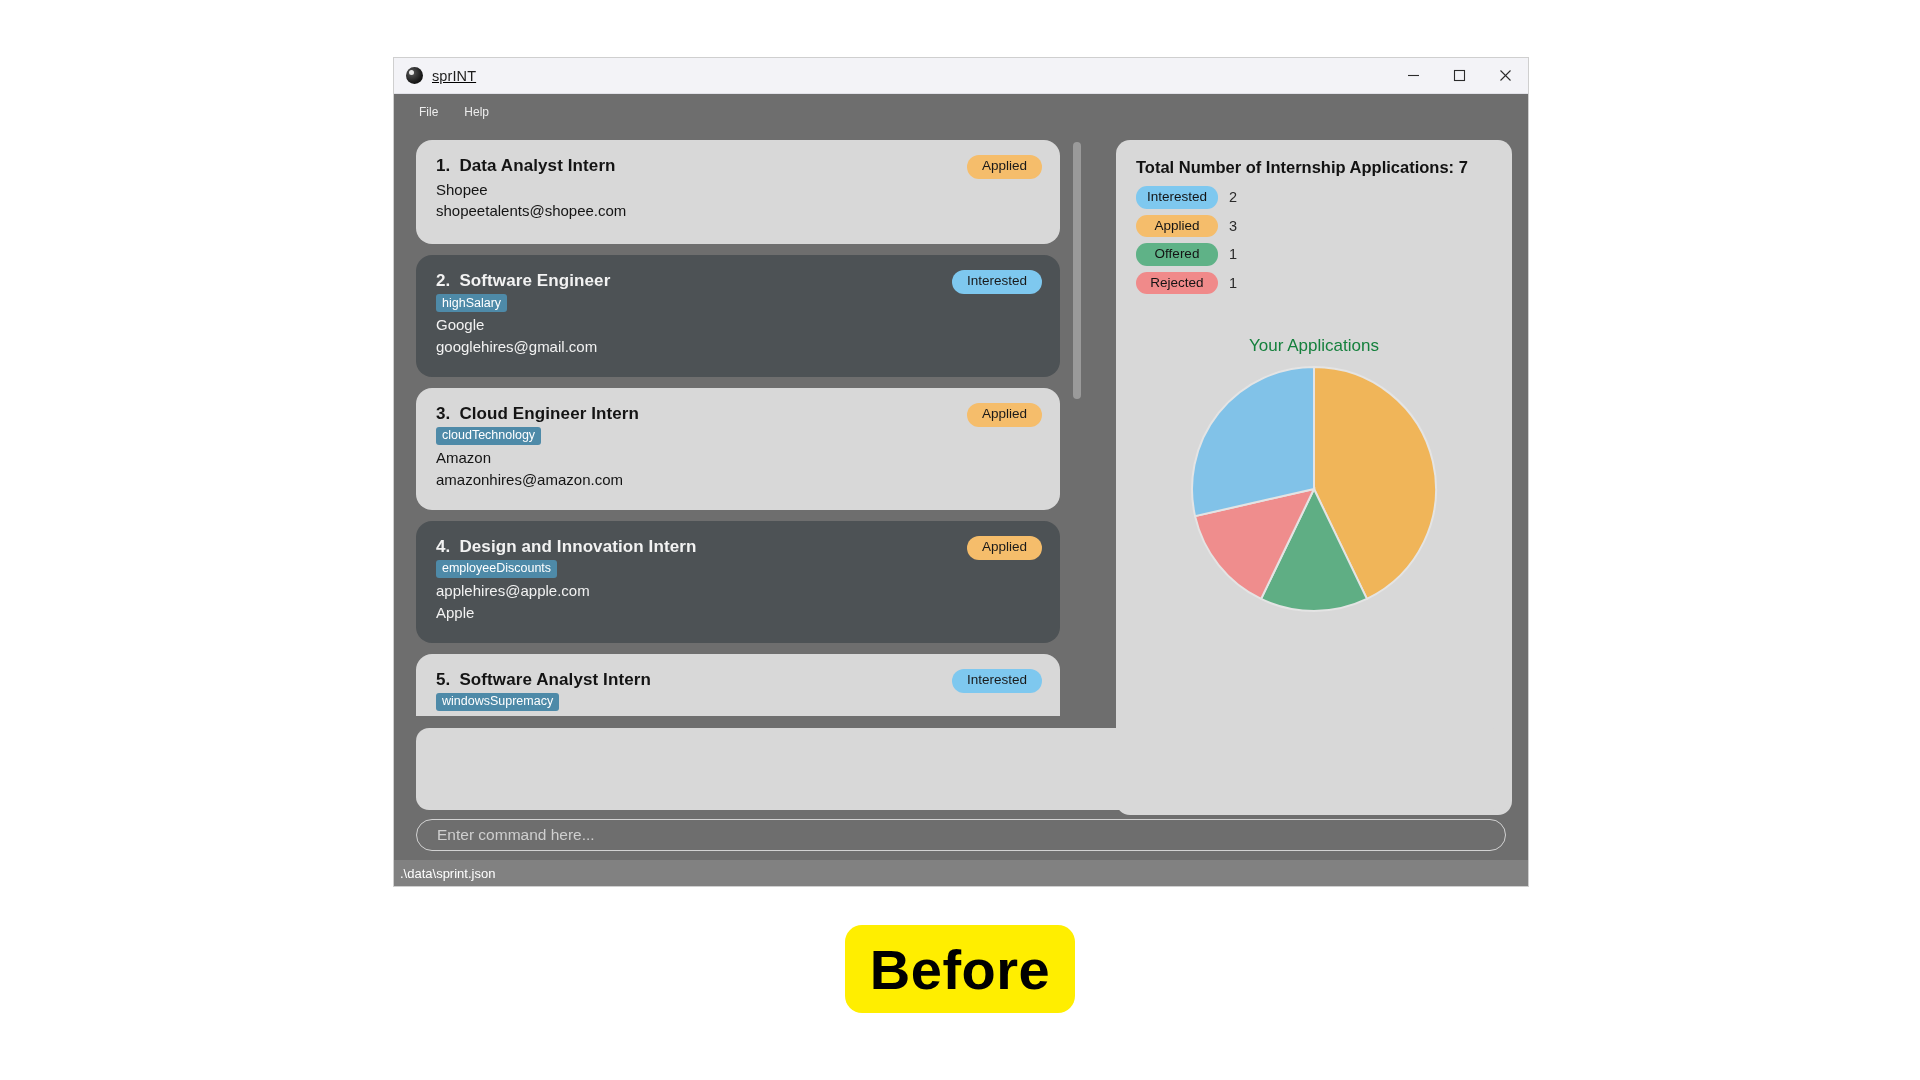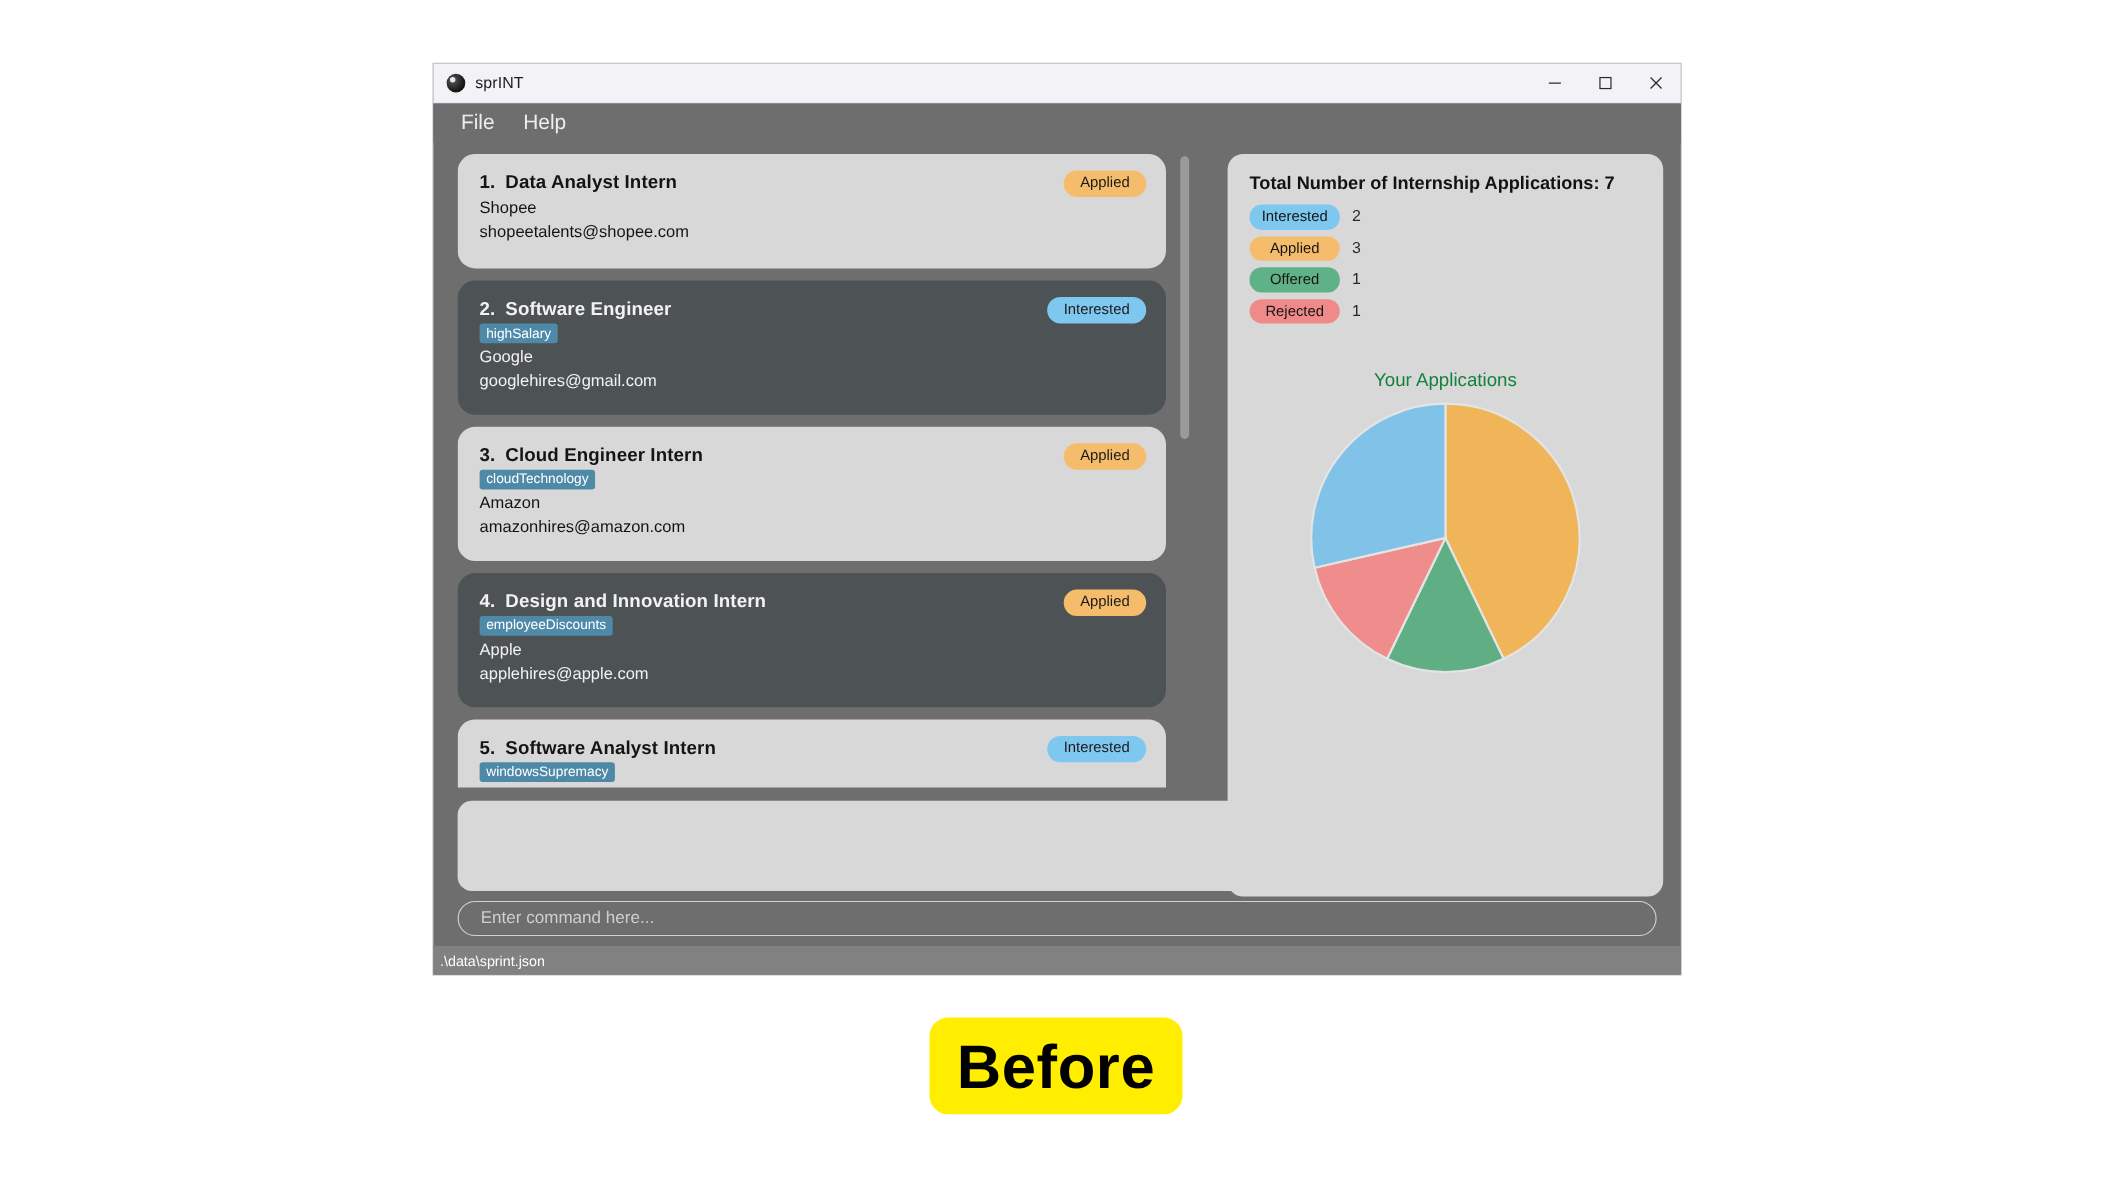--- a/index.html
+++ b/index.html
@@ -19,20 +19,21 @@
     box-shadow: 0 0 0 1px #cfcfcf;
     display: flex; flex-direction: column;
   }
 
   
   #title-bar {
     height: 36px; flex: none;
     background: #f3f3f7;
     display: flex; align-items: center;
     border-bottom: 1px solid #e2e2e8;
+    text-decoration: underline;
   }
   #title-left { display: flex; align-items: center; gap: 9px; padding-left: 12px; }
   #app-icon {
     width: 17px; height: 17px; border-radius: 50%;
     background: radial-gradient(circle at 34% 34%, #5a5a5a 0%, #1b1b1b 60%, #000 100%);
     position: relative; flex: none;
   }
   #app-icon::after {
     content: ""; position: absolute; left: 3px; top: 2.5px;
     width: 5px; height: 5px; border-radius: 50%; background: #e8e8e8;
@@ -47,21 +48,21 @@
   .win-btn svg { display: block; }
 
   
   #menu-bar {
     height: 36px; flex: none;
     display: flex; align-items: center; gap: 8px;
     padding-left: 16px;
     background: #6e6e6e;
   }
   .menu-item {
-    font-size: 19px; color: #ededed;
+    font-size: 12px; color: #ededed;
     padding: 3px 9px; border-radius: 3px;
   }
 
   
   #content {
     flex: 1; display: flex; gap: 0;
     padding: 10px 22px 0 22px;
     min-height: 0;
   }
 
@@ -278,22 +279,22 @@
             <div class="status-pill pill-applied">Applied</div>
           </div>
           <div class="card dark">
             <div class="card-title">
               <span>4.</span>
               <span>Design and Innovation Intern</span>
             </div>
             <div class="card-tags">
               <span class="tag">employeeDiscounts</span>
             </div>
+            <div class="card-line">applehires@apple.com</div>
             <div class="card-line">Apple</div>
-            <div class="card-line">applehires@apple.com</div>
             <div class="status-pill pill-applied">Applied</div>
           </div>
           <div class="card light">
             <div class="card-title">
               <span>5.</span>
               <span>Software Analyst Intern</span>
             </div>
             <div class="card-tags">
               <span class="tag">windowsSupremacy</span>
             </div>

